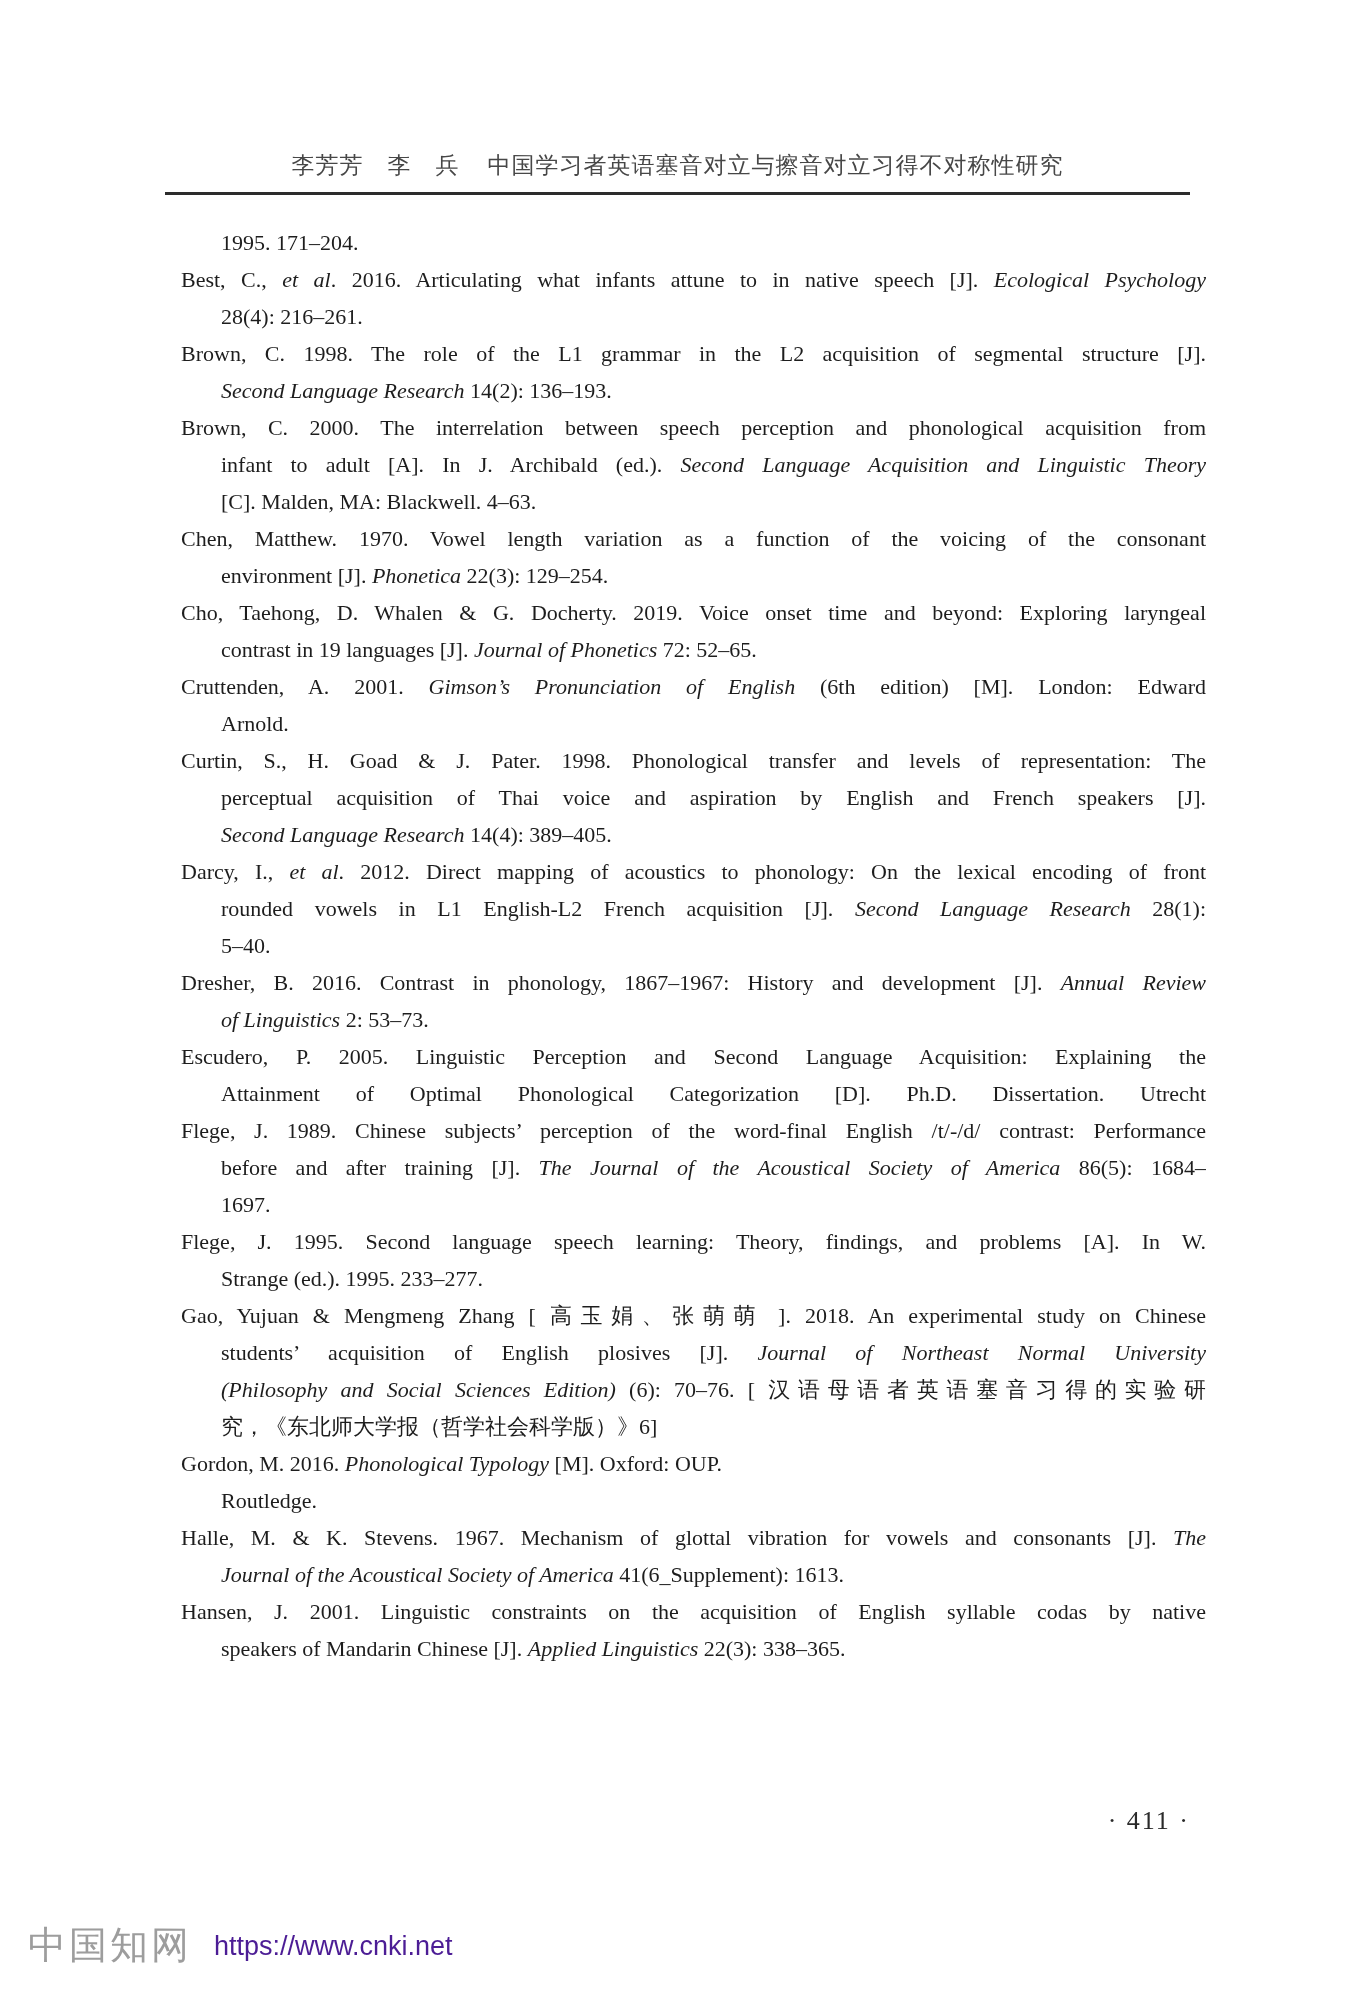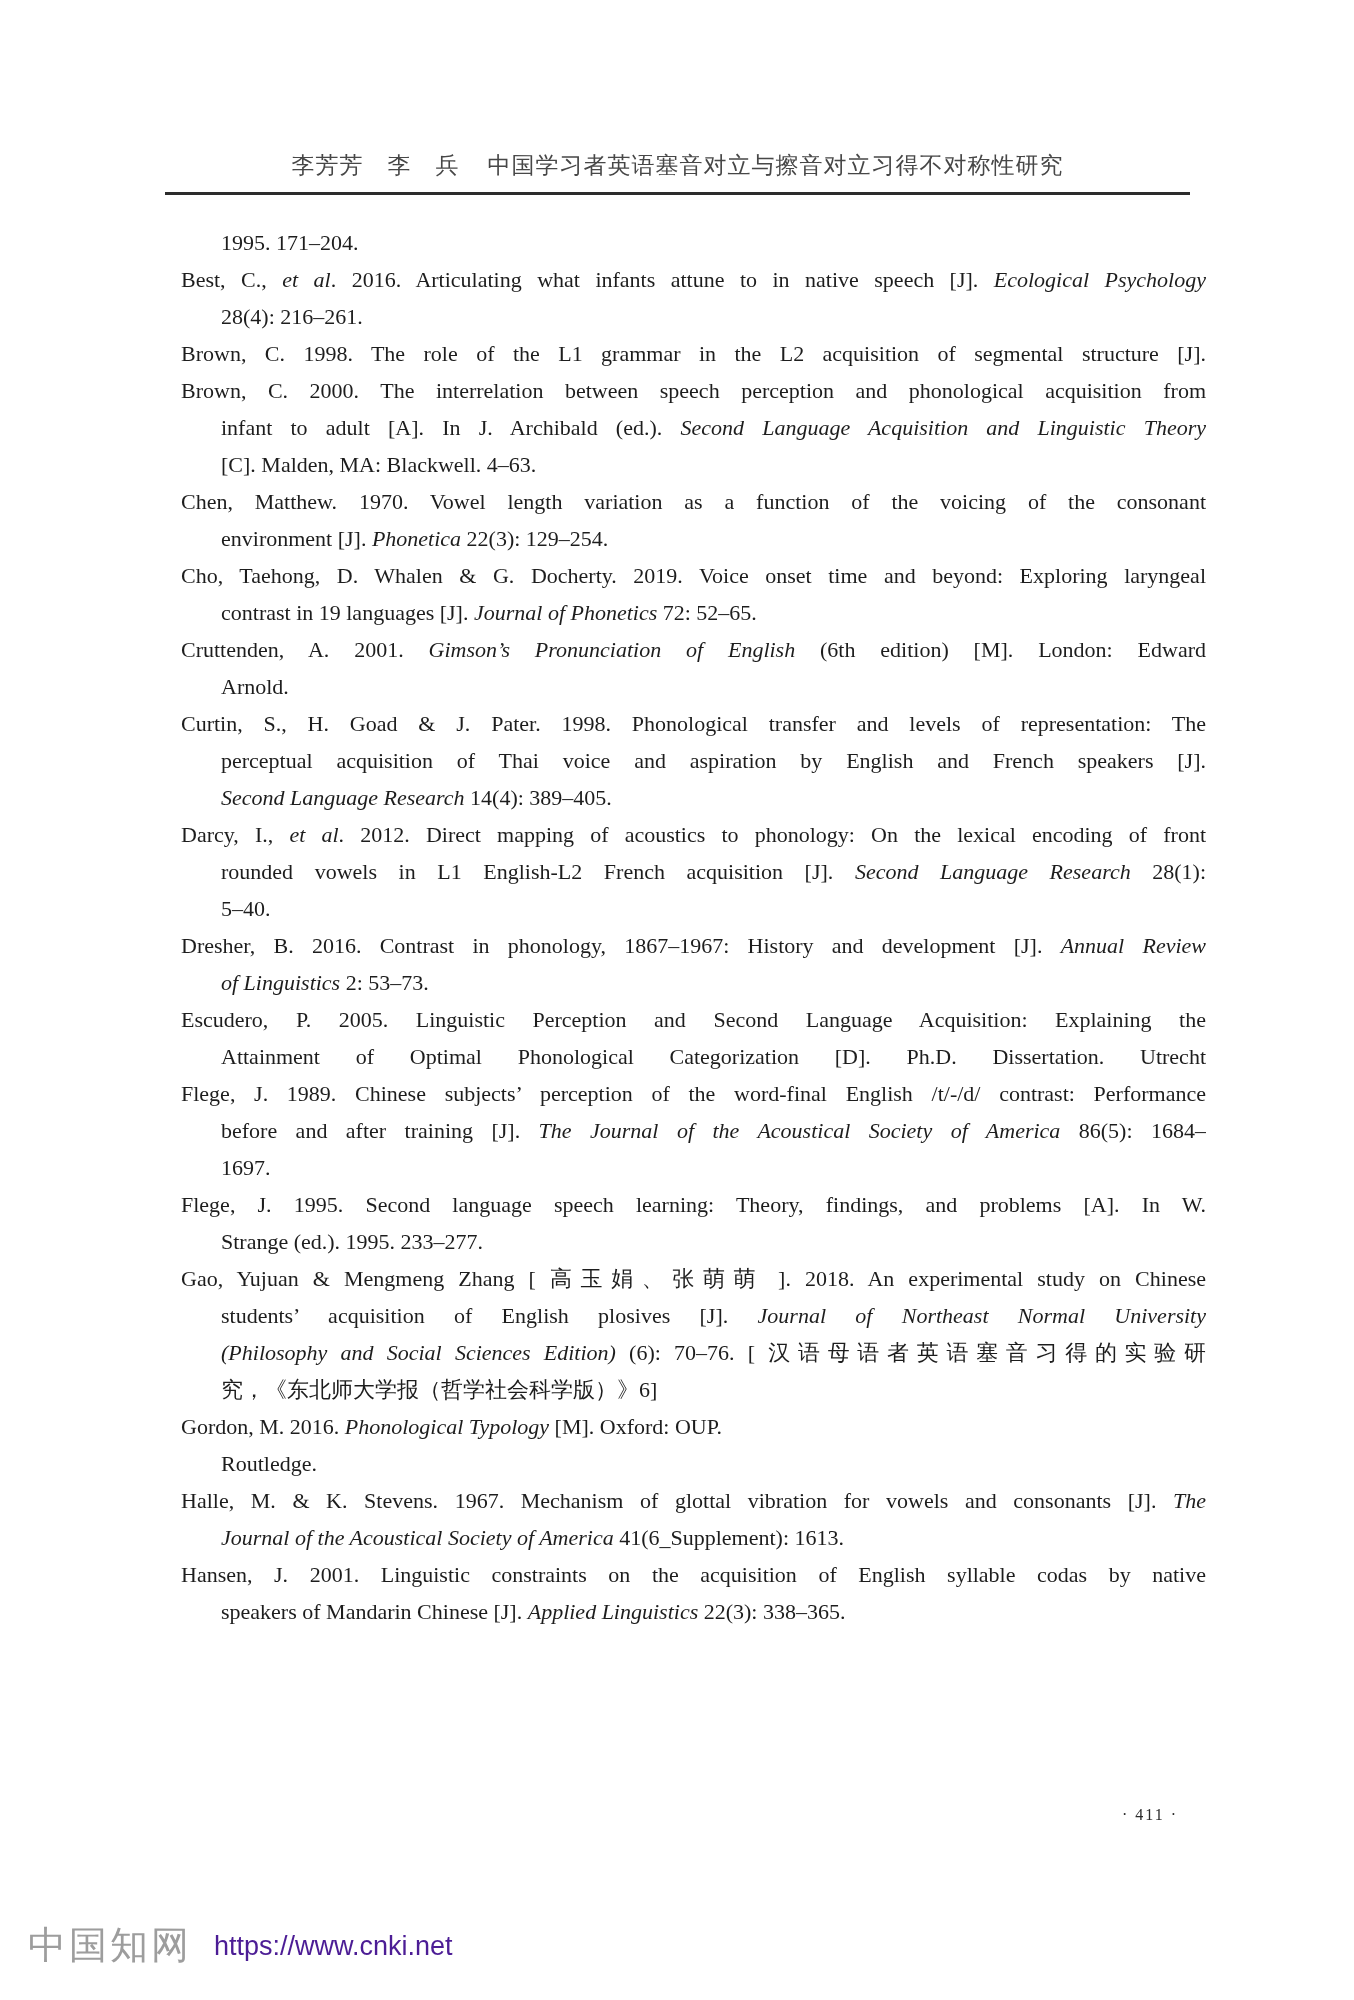--- a/index.html
+++ b/index.html
@@ -48,24 +48,24 @@
   }
   .ref-line.indent { padding-left: 40px; }
   .ref-line.just {
     text-align: justify;
     text-align-last: justify;
   }
   .ref-line em { font-style: italic; }
   .page-number {
     position: absolute;
     top: 1806px;
-    left: 153px;
+    left: 165px;
     width: 1025px;
     text-align: right;
-    font-size: 16px;
+    font-size: 26px;
     color: #2a2a2a;
     letter-spacing: 2px;
   }
   .watermark {
     position: absolute;
     top: 1920px;
     left: 28px;
     white-space: nowrap;
   }
   .wm-logo {
@@ -96,20 +96,21 @@
   <div id="refs" class="refs">
       <div class="ref-entry">
         <div class="ref-line indent"><span>1995. 171–204.</span></div>
       </div>
       <div class="ref-entry">
         <div class="ref-line just"><span>Best, C., </span><em>et al</em><span>. 2016. Articulating what infants attune to in native speech [J]. </span><em>Ecological Psychology</em></div>
         <div class="ref-line indent"><span>28(4): 216–261.</span></div>
       </div>
       <div class="ref-entry">
         <div class="ref-line just"><span>Brown, C. 1998. The role of the L1 grammar in the L2 acquisition of segmental structure [J].</span></div>
+        <div class="ref-line indent"><em>Second Language Research</em><span> 14(2): 136–193.</span></div>
       </div>
       <div class="ref-entry">
         <div class="ref-line just"><span>Brown, C. 2000. The interrelation between speech perception and phonological acquisition from</span></div>
         <div class="ref-line indent just"><span>infant to adult [A]. In J. Archibald (ed.). </span><em>Second Language Acquisition and Linguistic Theory</em></div>
         <div class="ref-line indent"><span>[C]. Malden, MA: Blackwell. 4–63.</span></div>
       </div>
       <div class="ref-entry">
         <div class="ref-line just"><span>Chen, Matthew. 1970. Vowel length variation as a function of the voicing of the consonant</span></div>
         <div class="ref-line indent"><span>environment [J]. </span><em>Phonetica</em><span> 22(3): 129–254.</span></div>
       </div>

